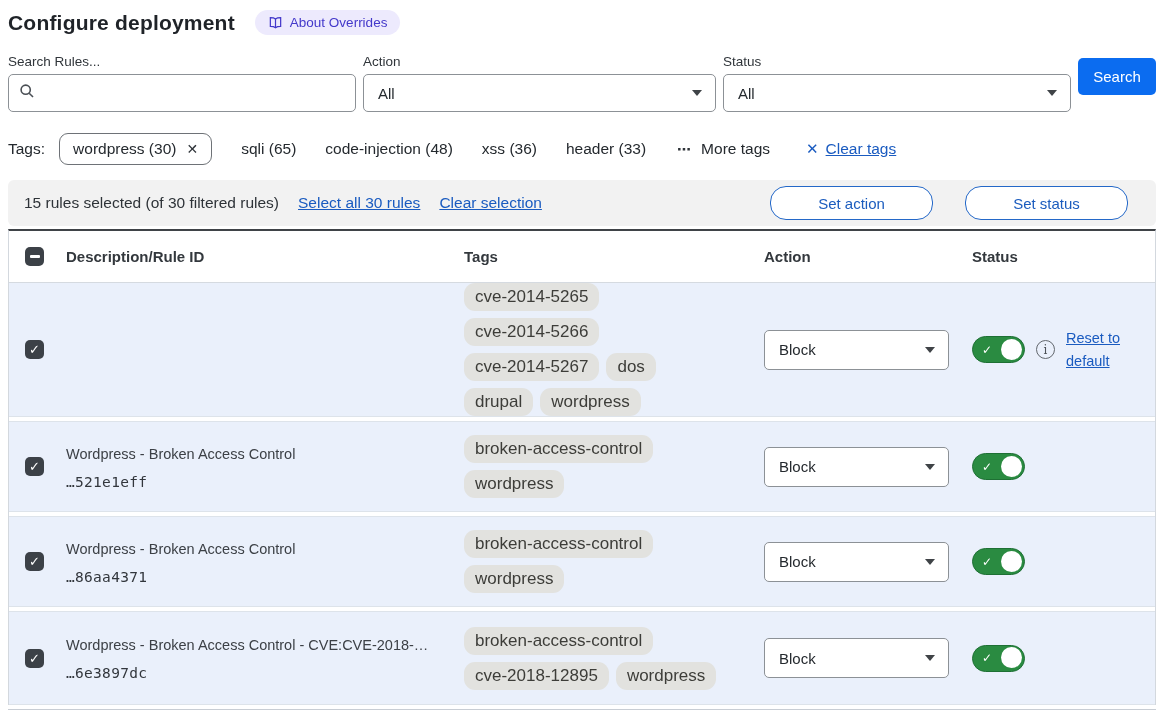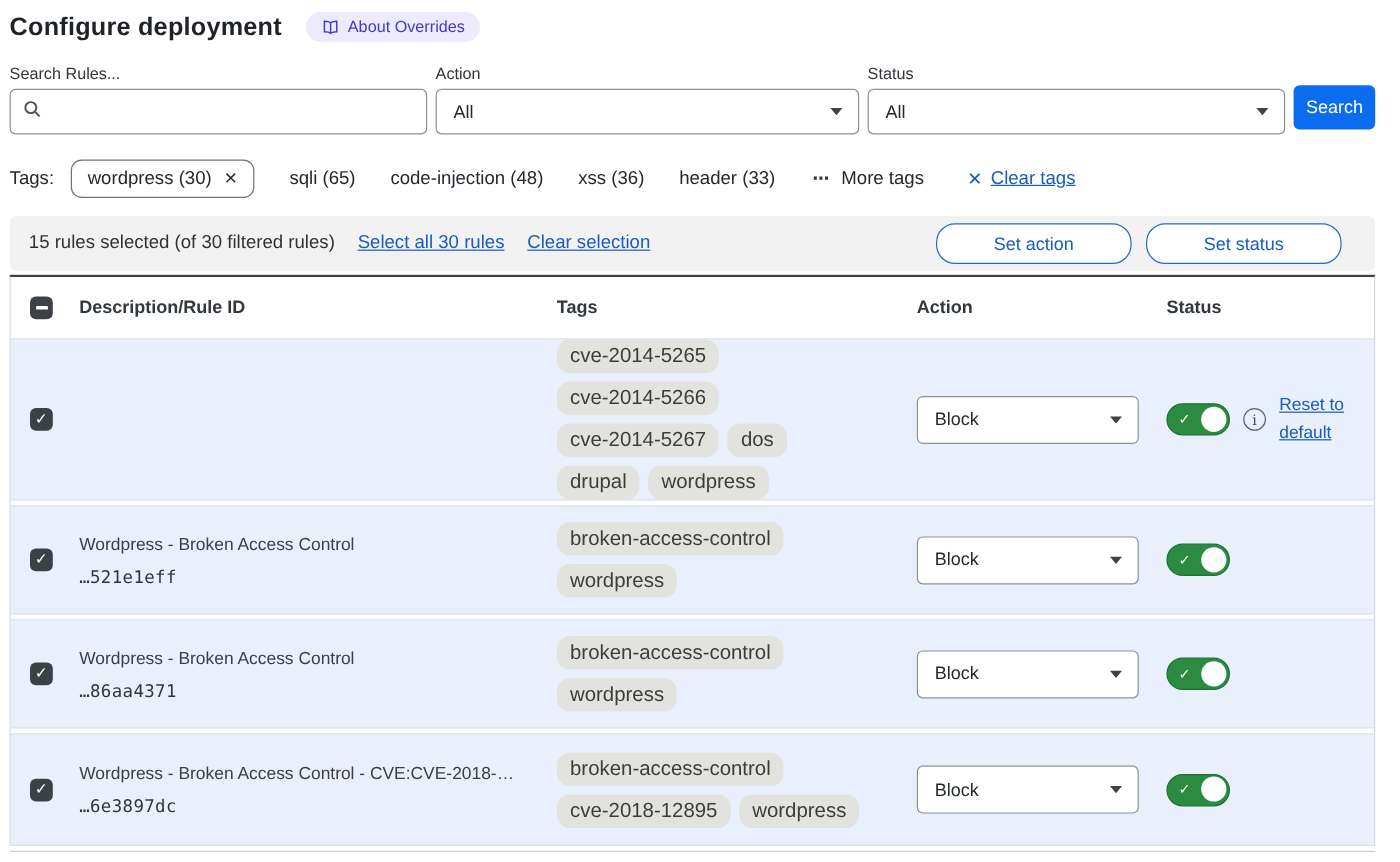--- a/index.html
+++ b/index.html
@@ -1,18 +1,18 @@
 <!DOCTYPE html>
 <html><head>
 <meta charset="utf-8">
 <style>
   * { margin: 0; padding: 0; box-sizing: border-box; }
   html, body { width: 1167px; height: 718px; overflow: hidden; background: #fff;
     font-family: "Liberation Sans", sans-serif; color: #24292e; }
-  .page { padding: 8px 21px 0 8px; }
+  .page { padding: 8px 11px 0 8px; }
 
   
   .page-header { display: flex; align-items: center; gap: 20px; margin-top: 2px; }
   .page-title { font-size: 21px; font-weight: 700; color: #1f2328; letter-spacing: .2px; }
   .about-badge { display: inline-flex; align-items: center; gap: 7px; background: #edeafd;
     color: #4338ca; font-size: 13.5px; padding: 5px 13px; border-radius: 14px; cursor: pointer; }
   .about-badge svg { display: block; }
 
   
   .filters { display: flex; gap: 7px; margin-top: 19px; align-items: flex-end; }
@@ -25,21 +25,21 @@
   .select { height: 38px; border: 1px solid #8c9196; border-radius: 5px; background: #fff;
     display: flex; align-items: center; padding: 0 14px; font-size: 15px; color: #24292e;
     position: relative; cursor: pointer; }
   .select .caret { position: absolute; right: 13px; width: 0; height: 0;
     border-left: 5.5px solid transparent; border-right: 5.5px solid transparent;
     border-top: 6.5px solid #3f4347; }
   .select.action-w { width: 353px; }
   .select.status-w { width: 348px; }
   .btn-search { width: 107px; height: 37px; background: #0b6cf0; color: #fff; border: none;
     border-radius: 5px; font-size: 15px; font-family: "Liberation Sans", sans-serif;
-    cursor: pointer; margin-bottom: 4px; }
+    cursor: pointer; margin-bottom: 17px; }
 
   
   .tags-bar { display: flex; align-items: center; margin-top: 21px; font-size: 15.5px; color: #24292e; }
   .tags-label { margin-right: 14px; text-align: center; }
   .selected-tag { display: inline-flex; align-items: center; gap: 10px; border: 1.5px solid #6e7277;
     border-radius: 9px; padding: 6px 13px; cursor: pointer; }
   .selected-tag .x { font-family: "DejaVu Sans", sans-serif; font-size: 14px; color: #2e3338; }
   .tag-option { margin-left: 29px; cursor: pointer; }
   .more-tags { margin-left: 31px; display: inline-flex; align-items: center; gap: 9px; cursor: pointer; }
   .more-tags .dots { font-family: "DejaVu Sans", sans-serif; font-weight: 700; letter-spacing: 1px;
@@ -51,21 +51,21 @@
   a.link, .link { color: #1a5bc0; text-decoration: underline; cursor: pointer; }
 
   
   .selection-bar { margin-top: 15px; height: 46px; background: #f2f2f2; border-radius: 6px;
     display: flex; align-items: center; padding: 0 16px; font-size: 15.5px; color: #2e3338; }
   .selection-bar .summary { margin-right: 19px; }
   .selection-bar .sel-link { margin-right: 19px; font-size: 15.5px; }
   .sel-buttons { margin-left: auto; display: flex; gap: 12px; margin-right: 12px; }
   .btn-outline { width: 163px; height: 34px; background: #fff; border: 1px solid #2468c8;
     color: #1b5cbe; border-radius: 16px; font-size: 15px; font-family: "Liberation Sans", sans-serif;
-    cursor: pointer; }
+    cursor: pointer; margin-left: 20px; }
 
   
   .rules-table { margin-top: 3px; border-top: 2px solid #3f4347;
     border-left: 1px solid #d3d8de; border-right: 1px solid #d3d8de; }
   .tgrid { display: grid; grid-template-columns: 57px 398px 300px 208px auto; align-items: center; }
   .thead { height: 52px; background: #fff; border-bottom: 1px solid #d5dae0;
     font-size: 15px; font-weight: 700; color: #33383d; }
   .cell-check { padding-left: 16px; }
   .checkbox { width: 19px; height: 19px; border-radius: 5px; background: #3c4147;
     display: flex; align-items: center; justify-content: center; cursor: pointer; }

